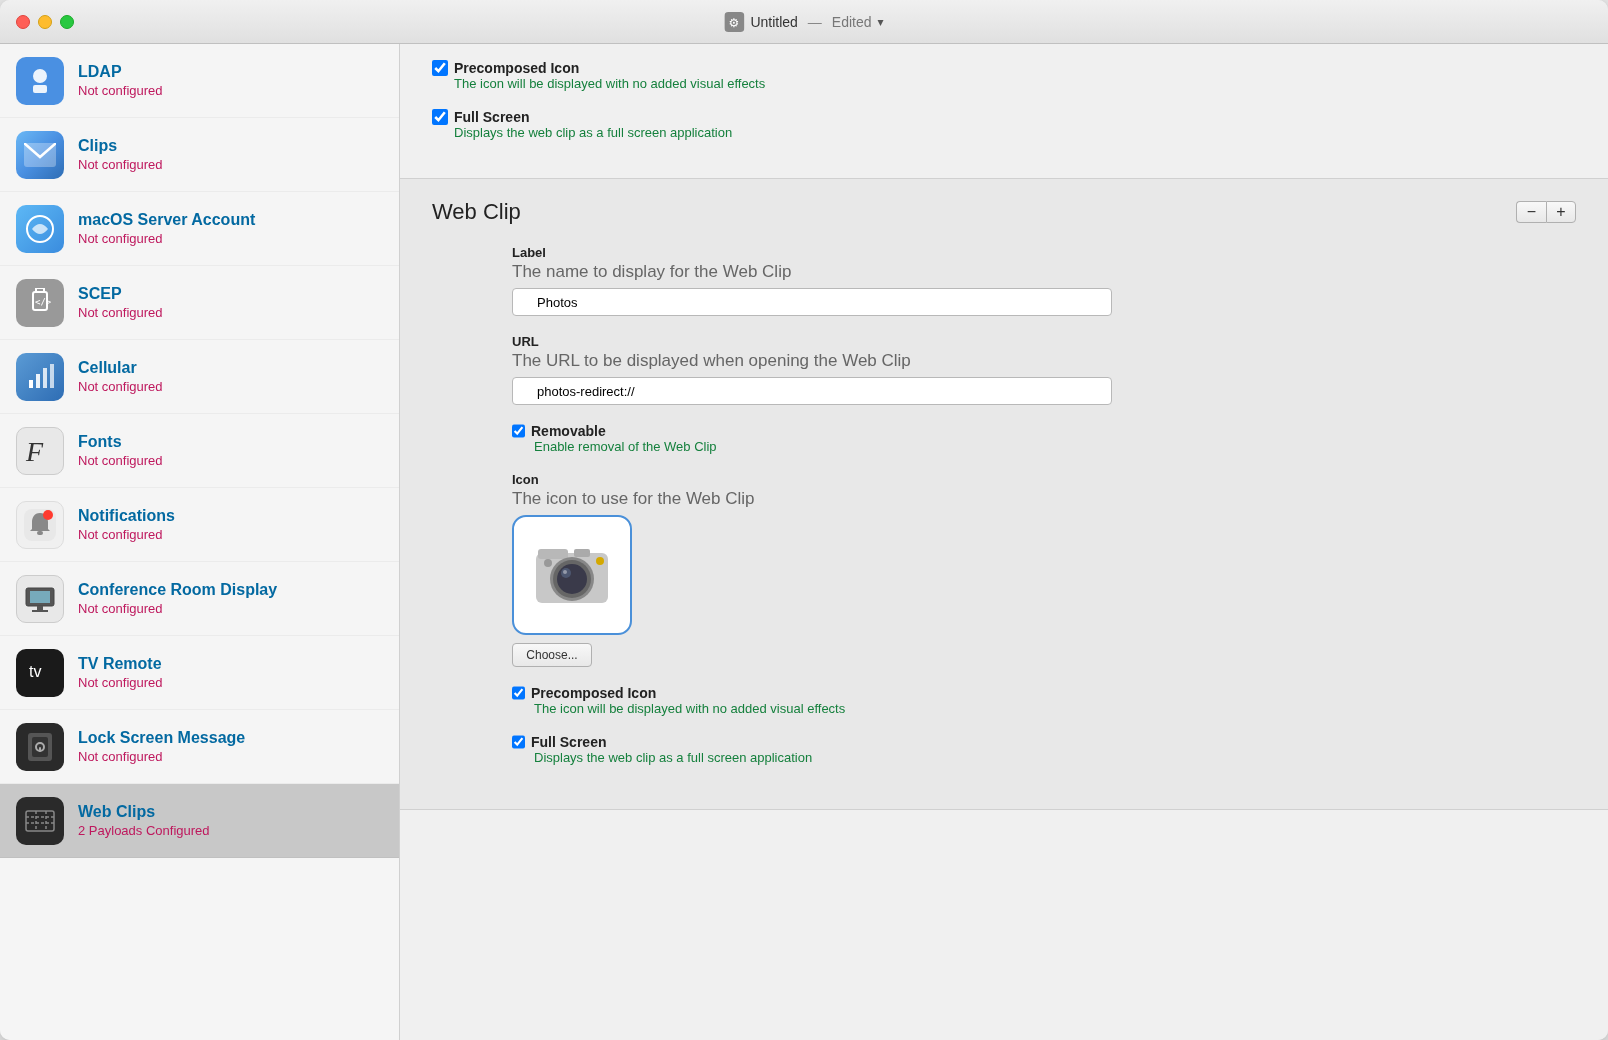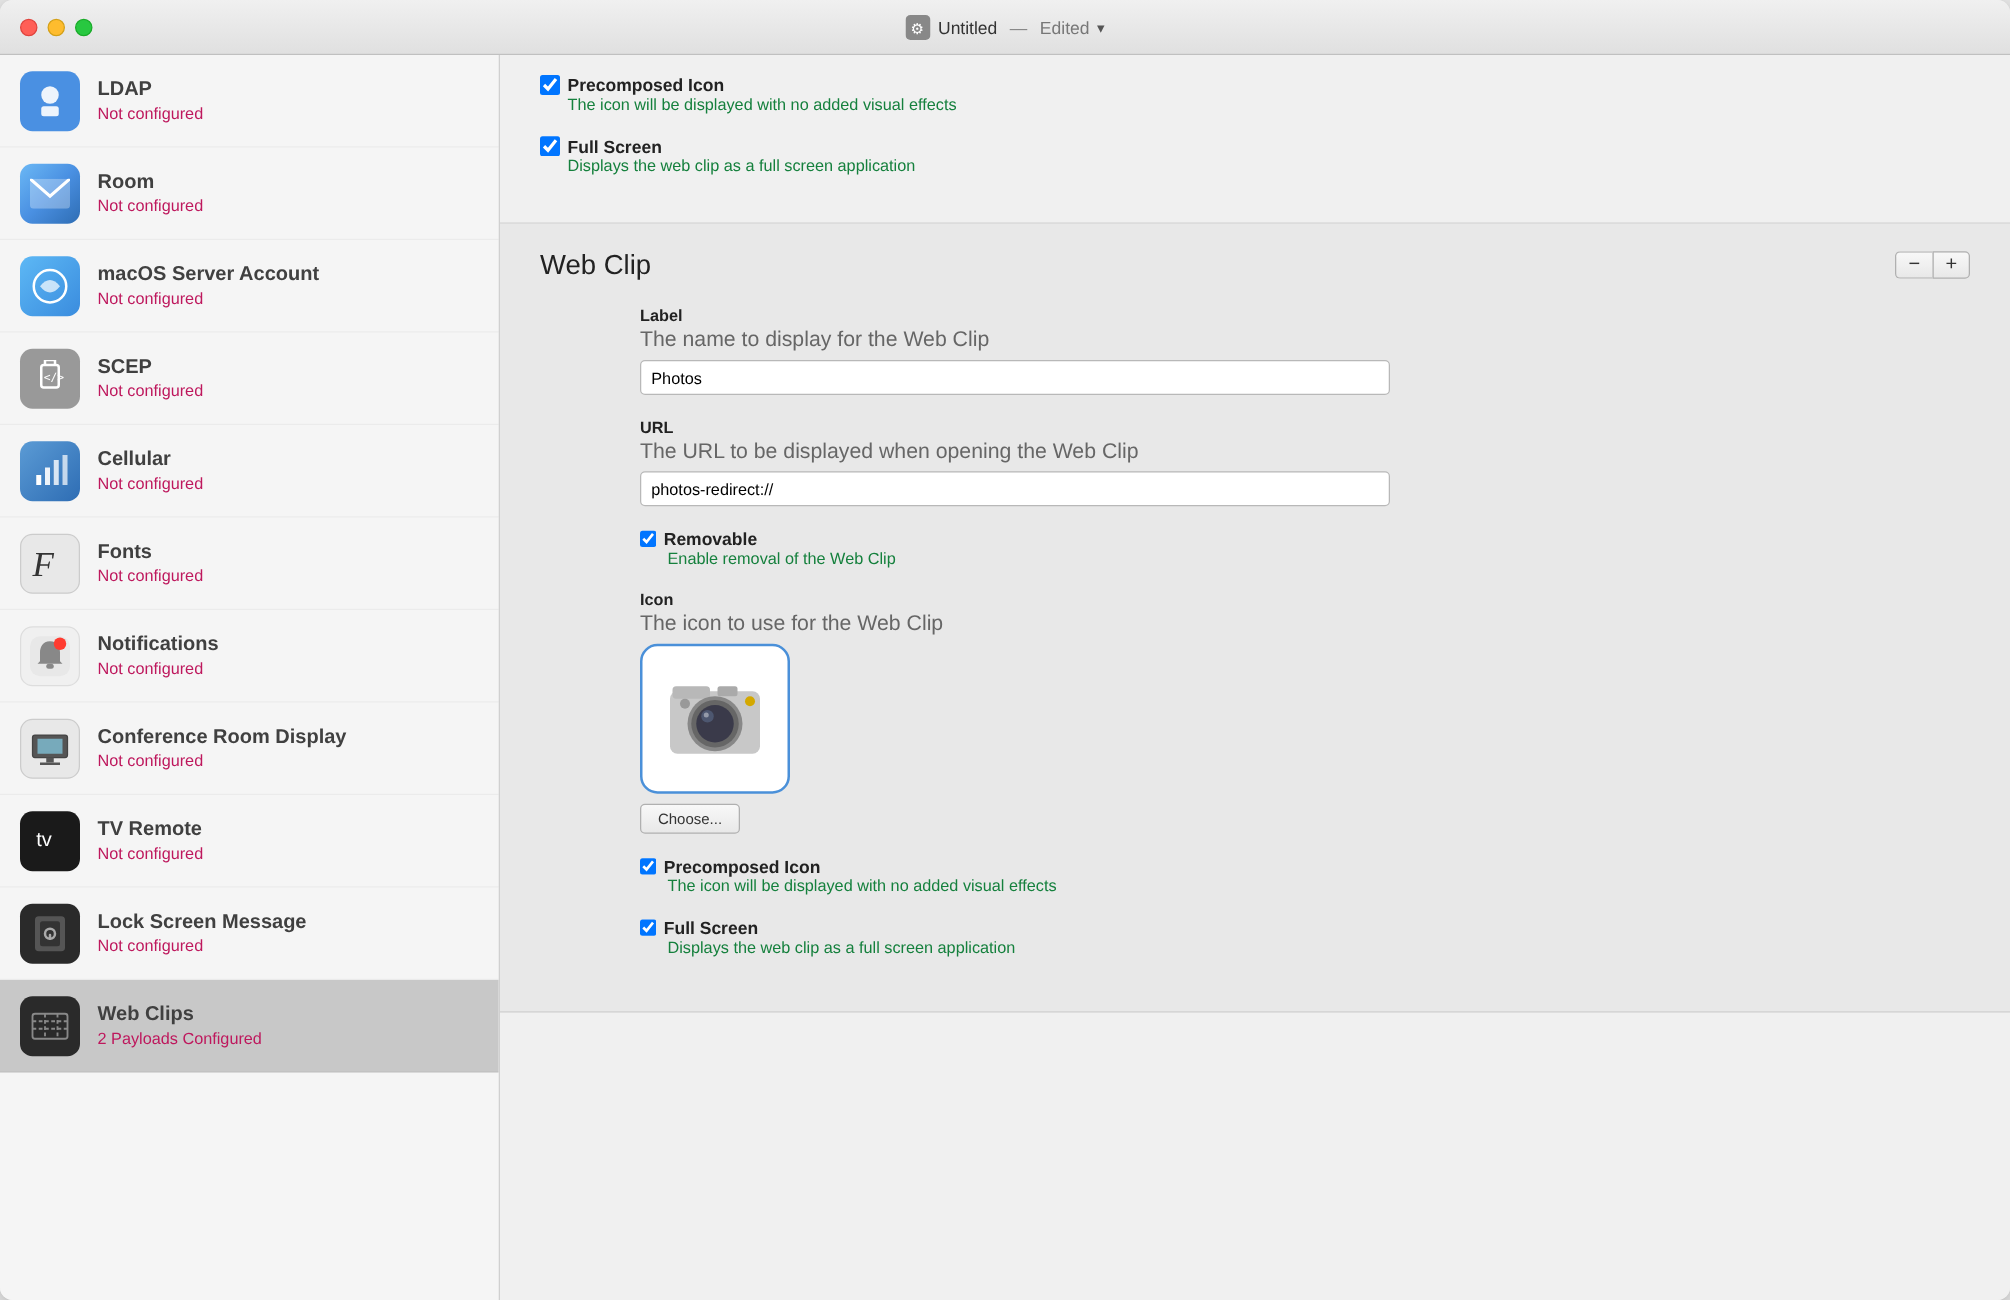--- a/index.html
+++ b/index.html
@@ -114,21 +114,21 @@
     }
 
     .sidebar-text {
       display: flex;
       flex-direction: column;
     }
 
     .sidebar-item-title {
       font-size: 16px;
       font-weight: 600;
-      color: #404040;
+      color: #0369a1;
     }
 
     .sidebar-item-subtitle {
       font-size: 13px;
       color: #be185d;
       margin-top: 2px;
     }
 
     
     .right-panel {
@@ -236,21 +236,21 @@
       font-size: 17px;
       color: #666;
       margin-bottom: 6px;
     }
 
     .text-input {
       width: 600px;
       height: 28px;
       border: 1px solid #b8b8b8;
       border-radius: 4px;
-      padding: 4px 8px;
+      padding: 4px 24px;
       font-size: 13px;
       background: white;
       outline: none;
     }
 
     .checkbox-row {
       display: flex;
       flex-direction: column;
       margin-bottom: 18px;
     }
@@ -363,21 +363,21 @@
       </div>
 
       <div class="sidebar-item">
         <div class="sidebar-icon icon-mail">
           <svg width="32" height="24" viewBox="0 0 32 24">
               <rect width="32" height="24" rx="3" fill="white" opacity="0.3"></rect>
               <polyline points="0,0 16,14 32,0" fill="none" stroke="white" stroke-width="2.5"></polyline>
             </svg>
         </div>
         <div class="sidebar-text">
-          <span class="sidebar-item-title">Room</span>
+          <span class="sidebar-item-title">Clips</span>
           <span class="sidebar-item-subtitle">Not configured</span>
         </div>
       </div>
 
       <div class="sidebar-item">
         <div class="sidebar-icon icon-macos">
           <svg width="32" height="32" viewBox="0 0 32 32">
               <circle cx="16" cy="16" r="13" fill="none" stroke="white" stroke-width="2"></circle>
               <path d="M8 16 Q16 6 24 16 Q16 26 8 16Z" fill="white" opacity="0.7"></path>
             </svg>

